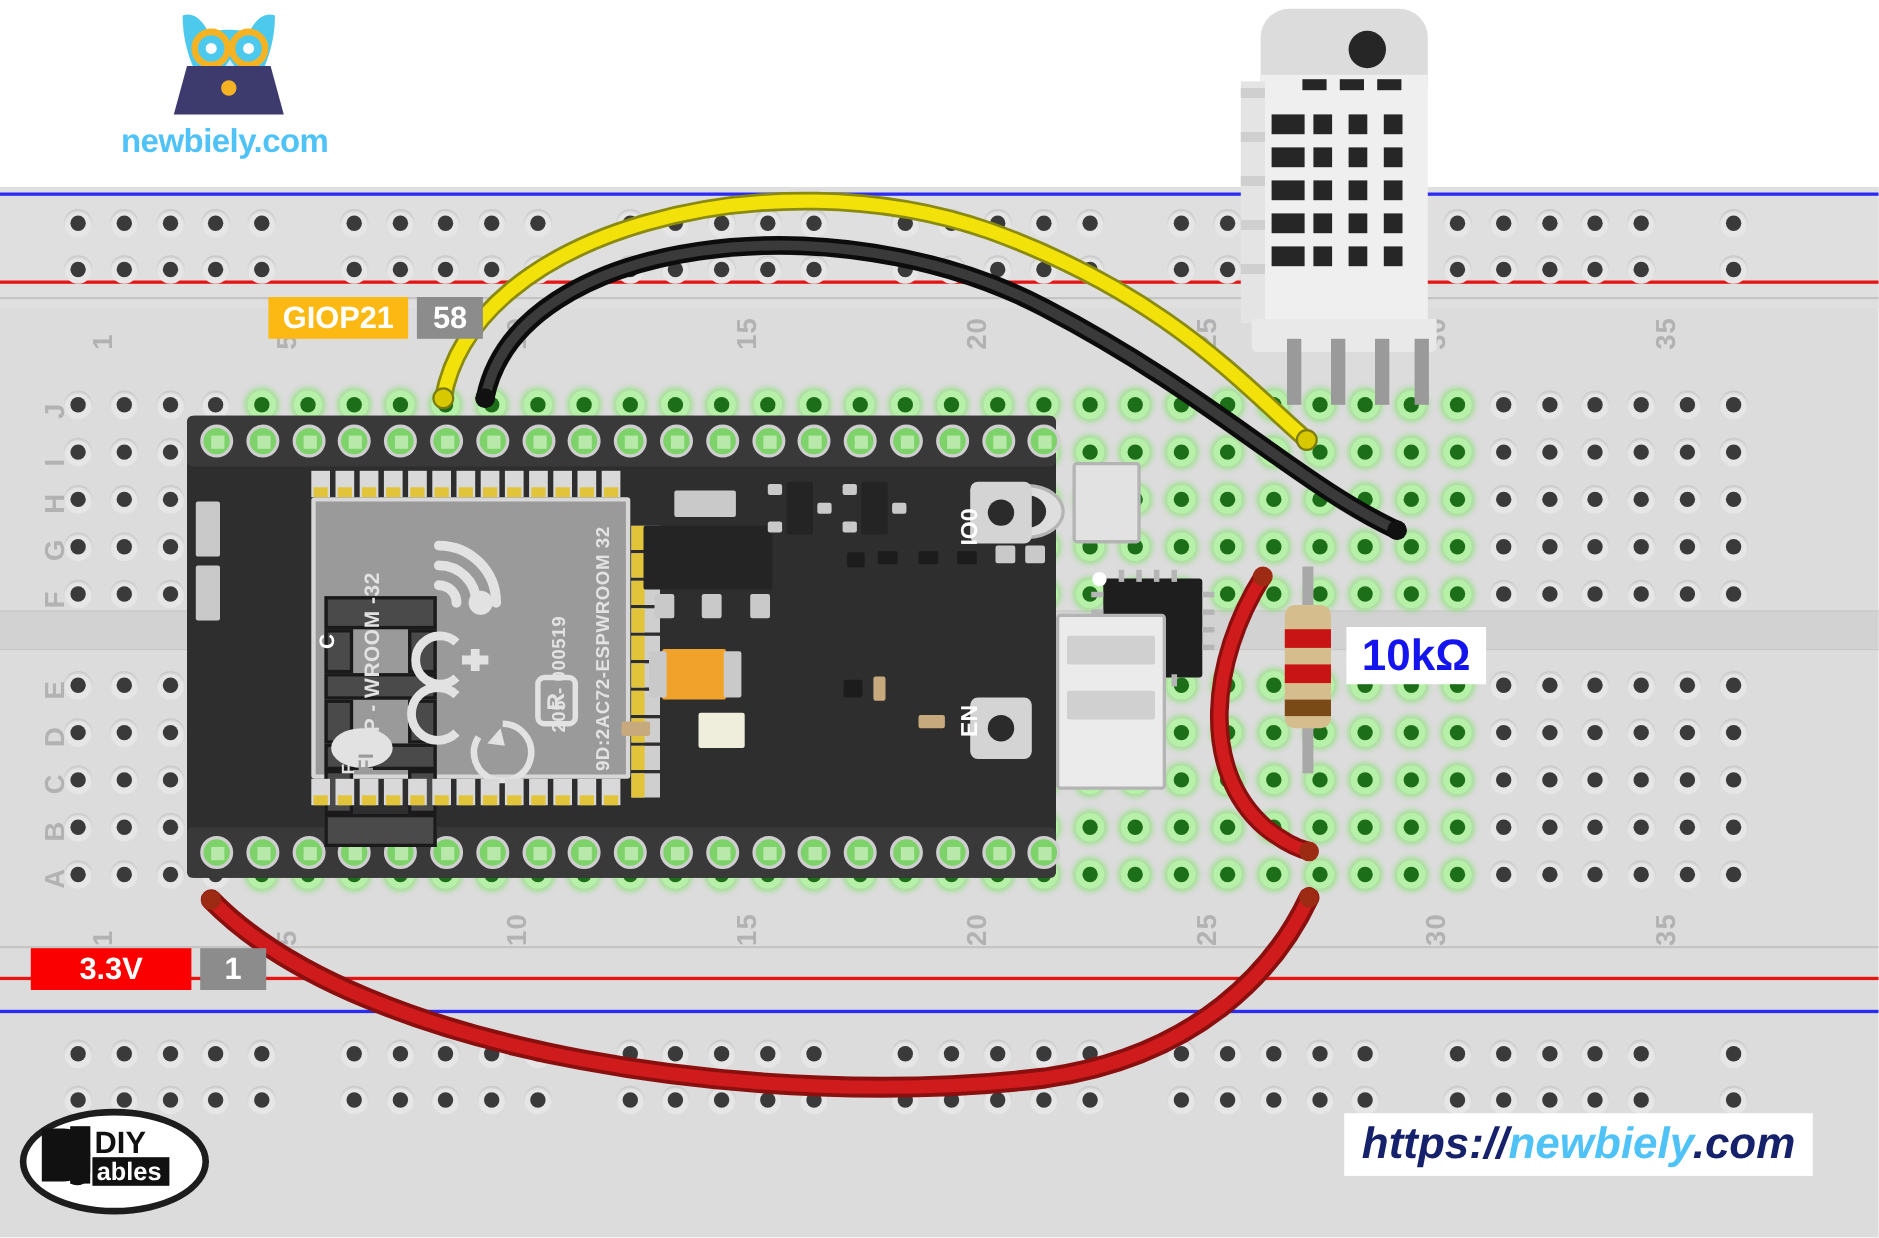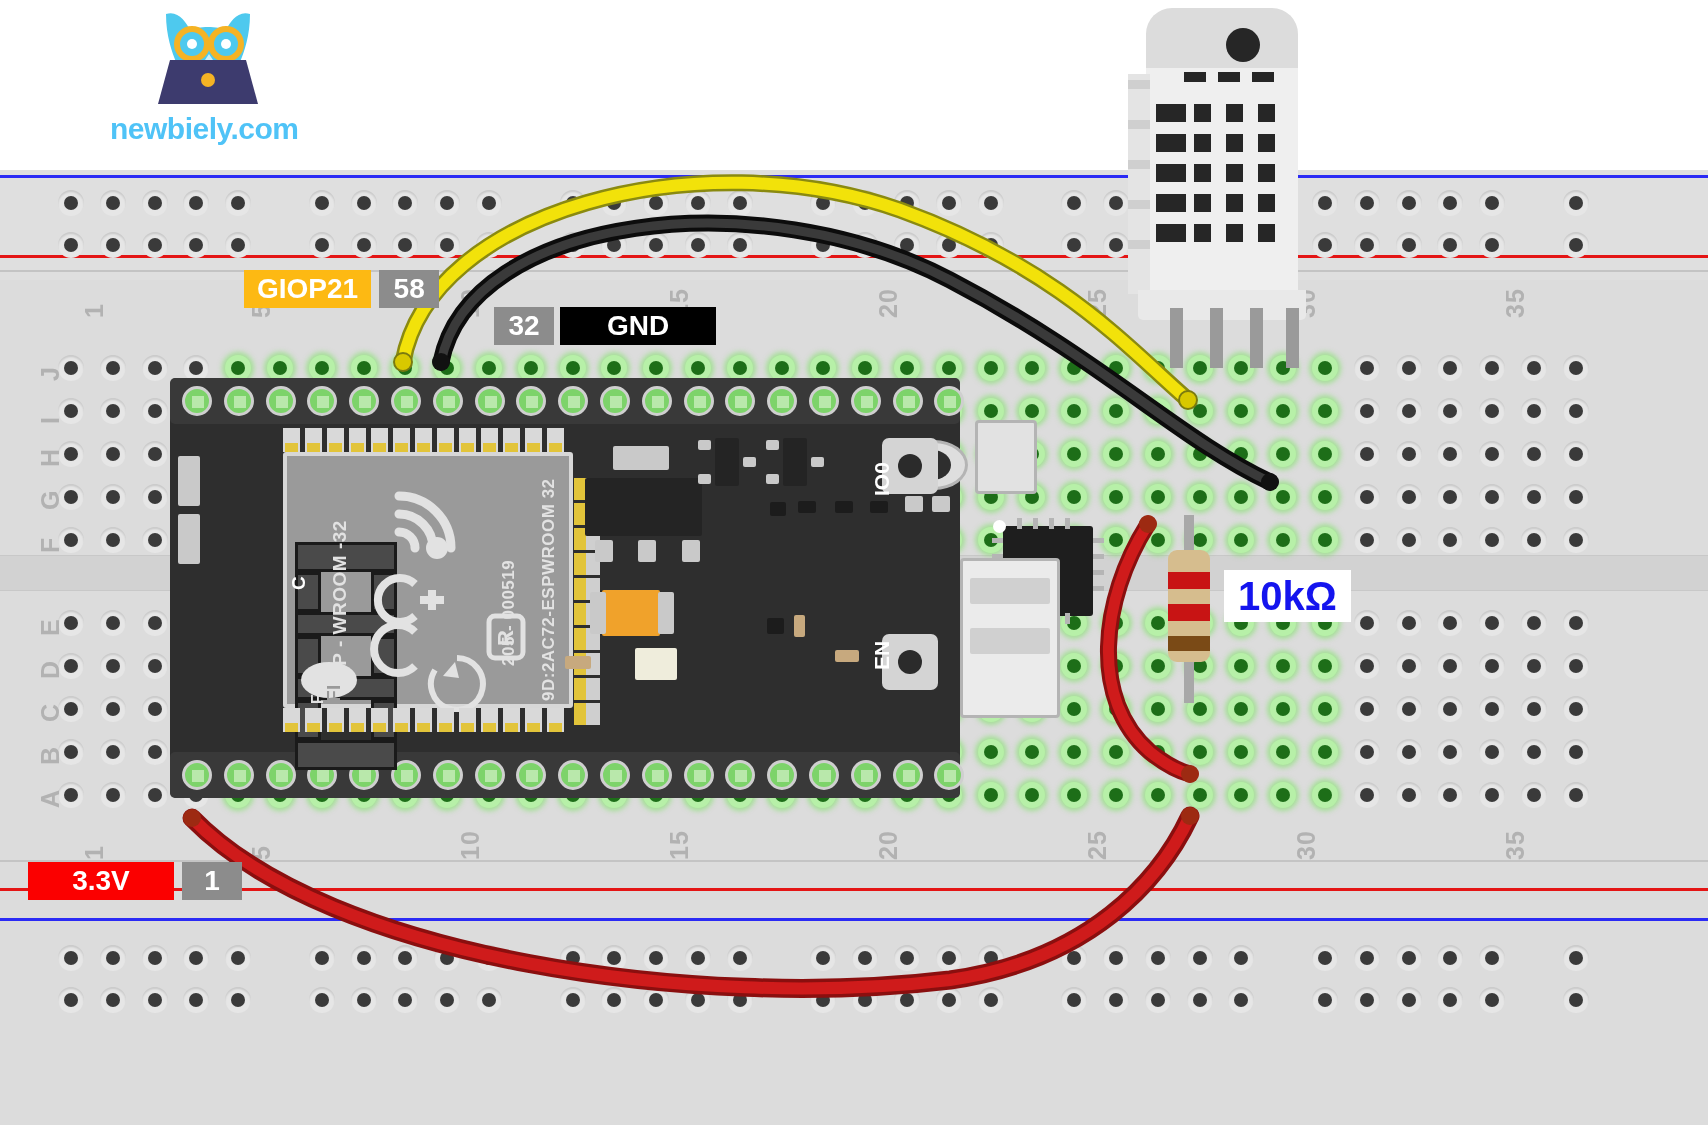--- a/index.html
+++ b/index.html
@@ -1067,39 +1067,48 @@
       <div class="res-band" id="band2" style="top: 86px; height: 15px; background: rgb(122, 74, 22);"></div>
     </div>
   </div>
   <div class="rlabel" style="left: 1224px; top: 570px; color: rgb(20, 20, 238);">10kΩ</div>
 
   <div class="lbl" style="left:244px;top:270px">
     <div class="t bg-orange">GIOP21</div>
     <div class="n" style="margin-left:8px">58</div>
   </div>
 
-  <div class="lbl" style="left:494px;top:307px">
-    <div class="n">32</div>
-    <div class="t bg-black" style="margin-left:6px;min-width:130px">GND</div>
-  </div>
 
   <div class="lbl" style="left:28px;top:862px">
     <div class="t bg-red" style="min-width:120px">3.3V</div>
     <div class="n" style="margin-left:8px">1</div>
   </div>
 
   <svg class="owl" viewBox="0 0 128 110">
     <path d="M22 6 C34 2 42 14 46 22 C54 18 74 18 82 22 C86 14 94 2 106 6
              C106 28 100 44 96 54 L32 54 C28 44 22 28 22 6 Z" fill="#4ec9ee"></path>
     <circle cx="48" cy="36" r="15" fill="none" stroke="#f5b324" stroke-width="6"></circle>
     <circle cx="82" cy="36" r="15" fill="none" stroke="#f5b324" stroke-width="6"></circle>
     <path d="M63 36 h4" stroke="#f5b324" stroke-width="6"></path>
     <circle cx="48" cy="36" r="5" fill="#fff"></circle>
       <circle cx="82" cy="36" r="5" fill="#fff"></circle>
     <path d="M65 46 l-4 6 h8 z" fill="#cdeef8"></path>
     <path d="M26 52 L102 52 L114 96 L14 96 Z" fill="#3d3b6e"></path>
     <circle cx="64" cy="72" r="7" fill="#f5b324"></circle>
   </svg>
   <div class="brandtxt">newbiely.com</div>
 
-
+  <div class="diy">
+    <svg viewBox="0 0 150 76" width="150" height="76">
+      <path d="M14 12 h20 a24 24 0 0 1 0 48 h-20 z" fill="#111"></path>
+      <rect x="40" y="10" width="18" height="52" fill="#111"></rect>
+      <path d="M40 62 a12 12 0 0 0 18 -10 v-42 h-18 z" fill="#111"></path>
+      <text x="62" y="34" font-family="Liberation Sans, sans-serif" font-size="28" font-weight="bold" fill="#111">DIY</text>
+      <rect x="60" y="38" width="70" height="26" fill="#111"></rect>
+      <text x="64" y="59" font-family="Liberation Sans, sans-serif" font-size="23" font-weight="bold" fill="#fff">ables</text>
+    </svg>
+  </div>
+
+  <div class="urlbox">
+    <span class="d">https://</span><span class="l">newbiely</span><span class="d">.com</span>
+  </div>
 
 </div>
 
 </body></html>

